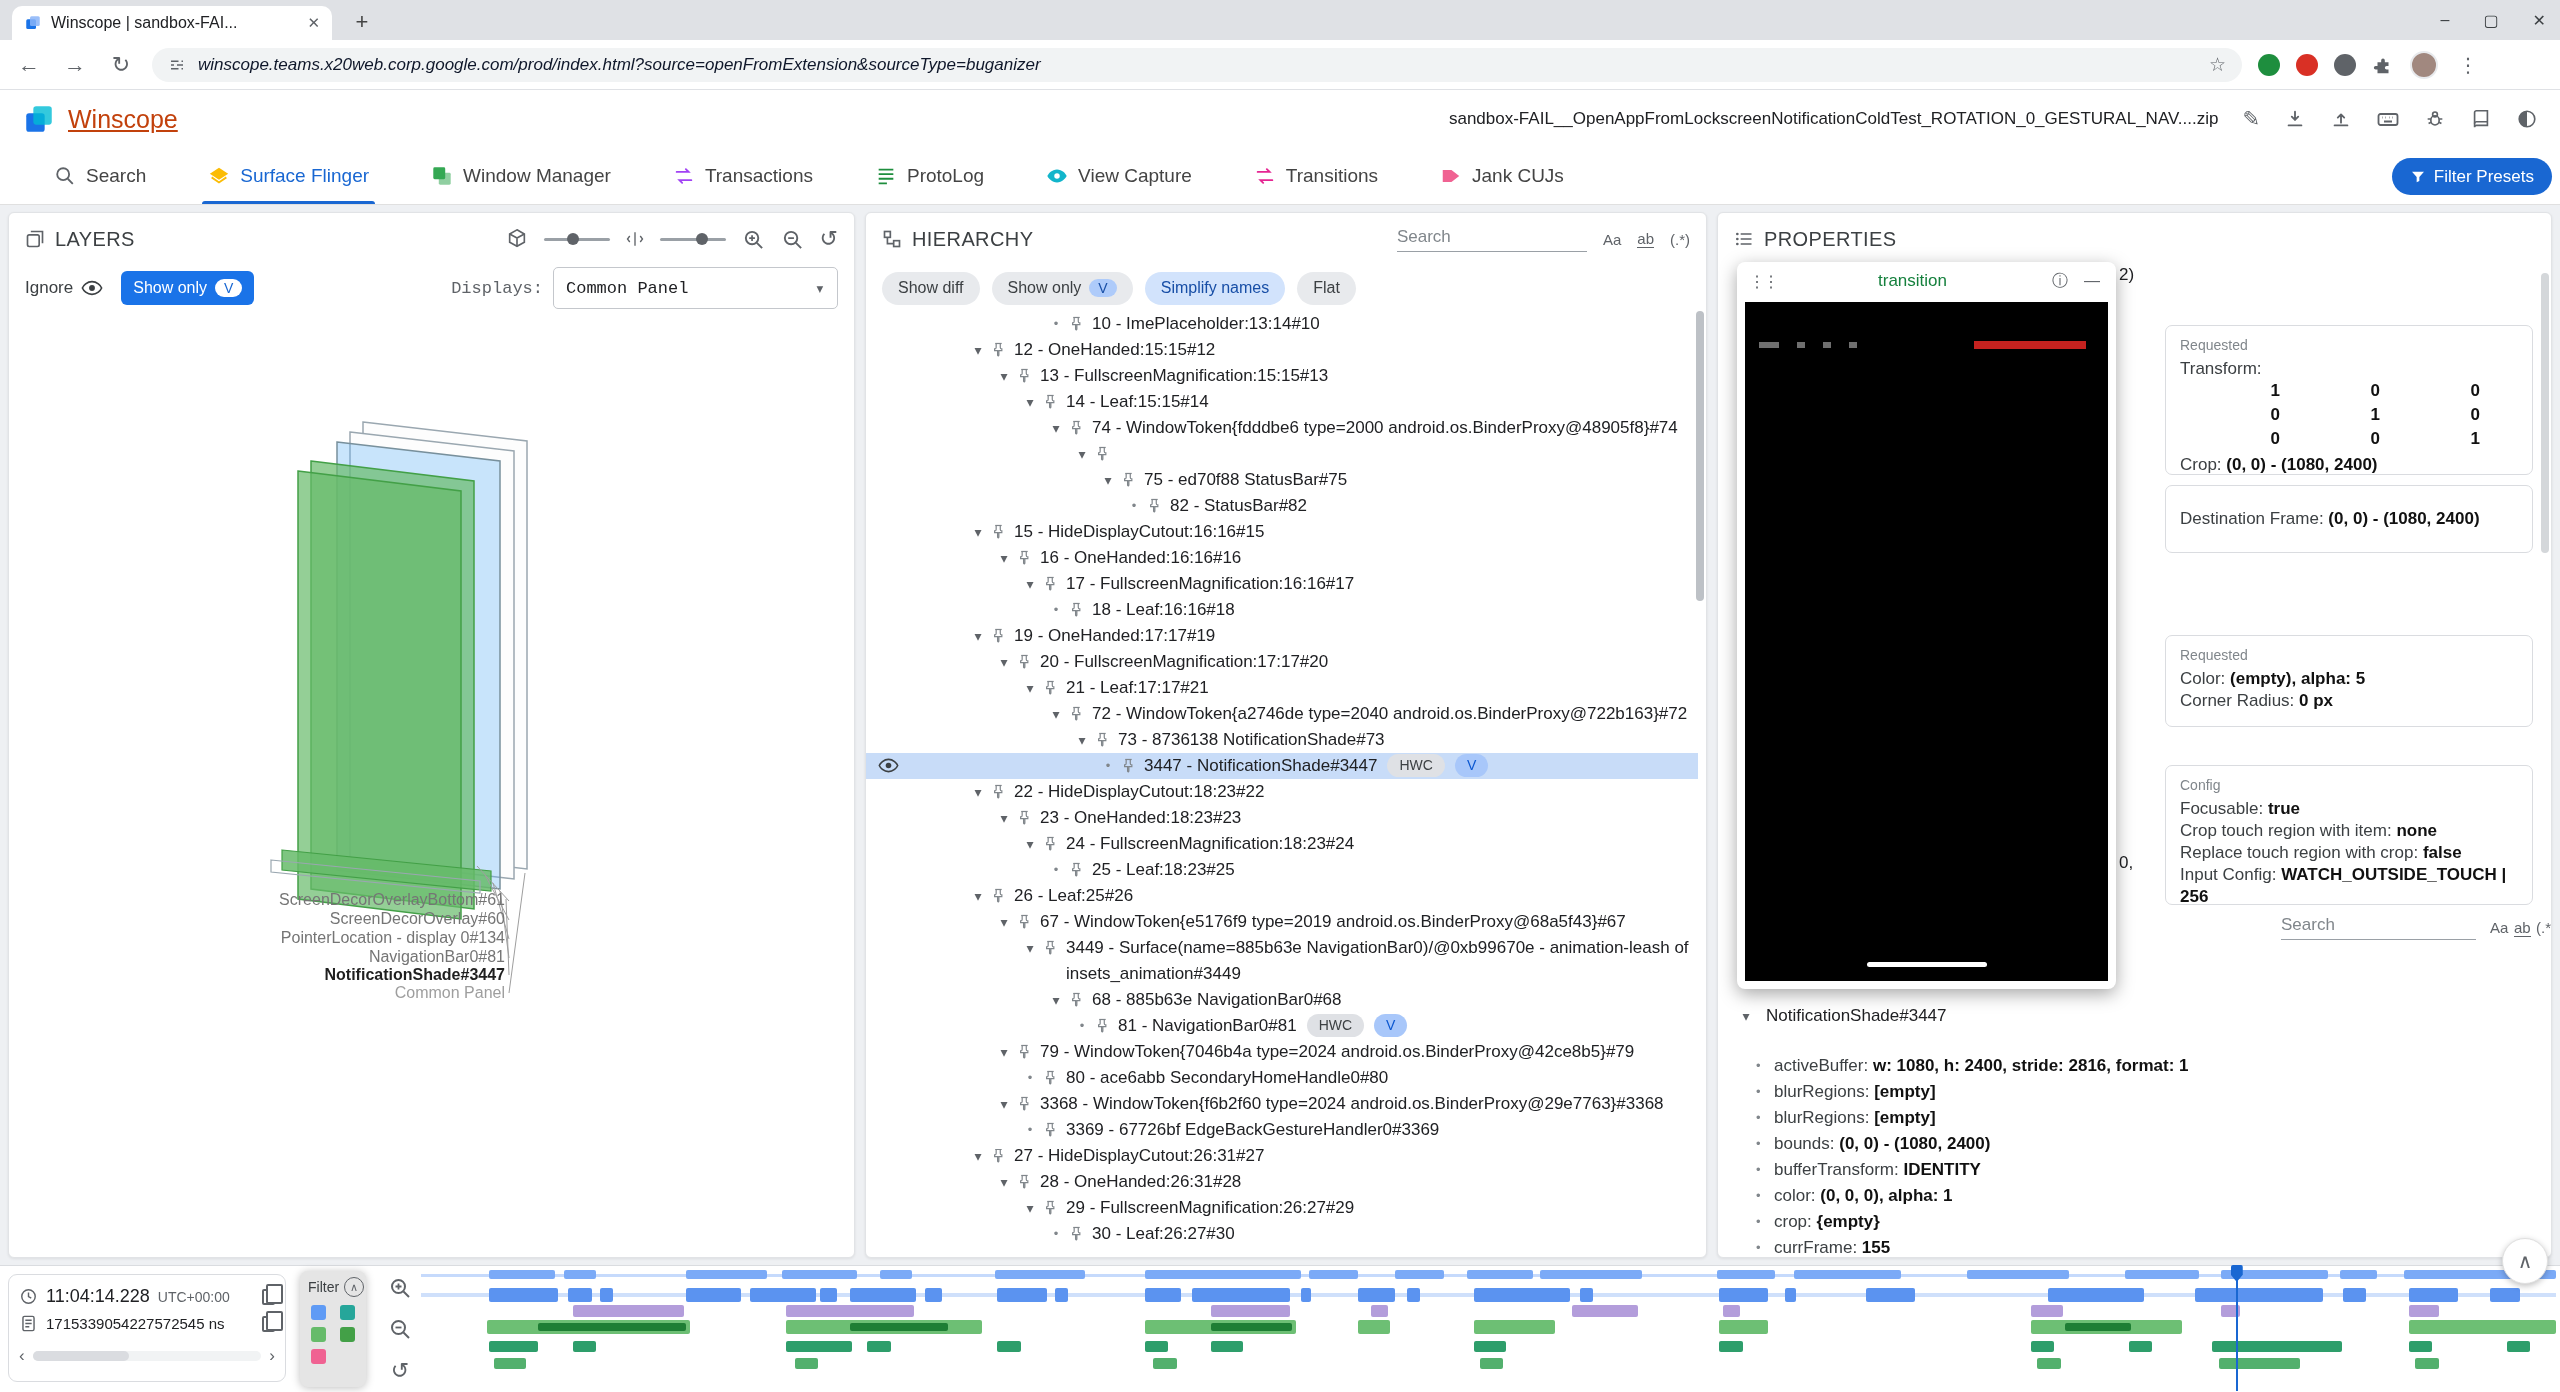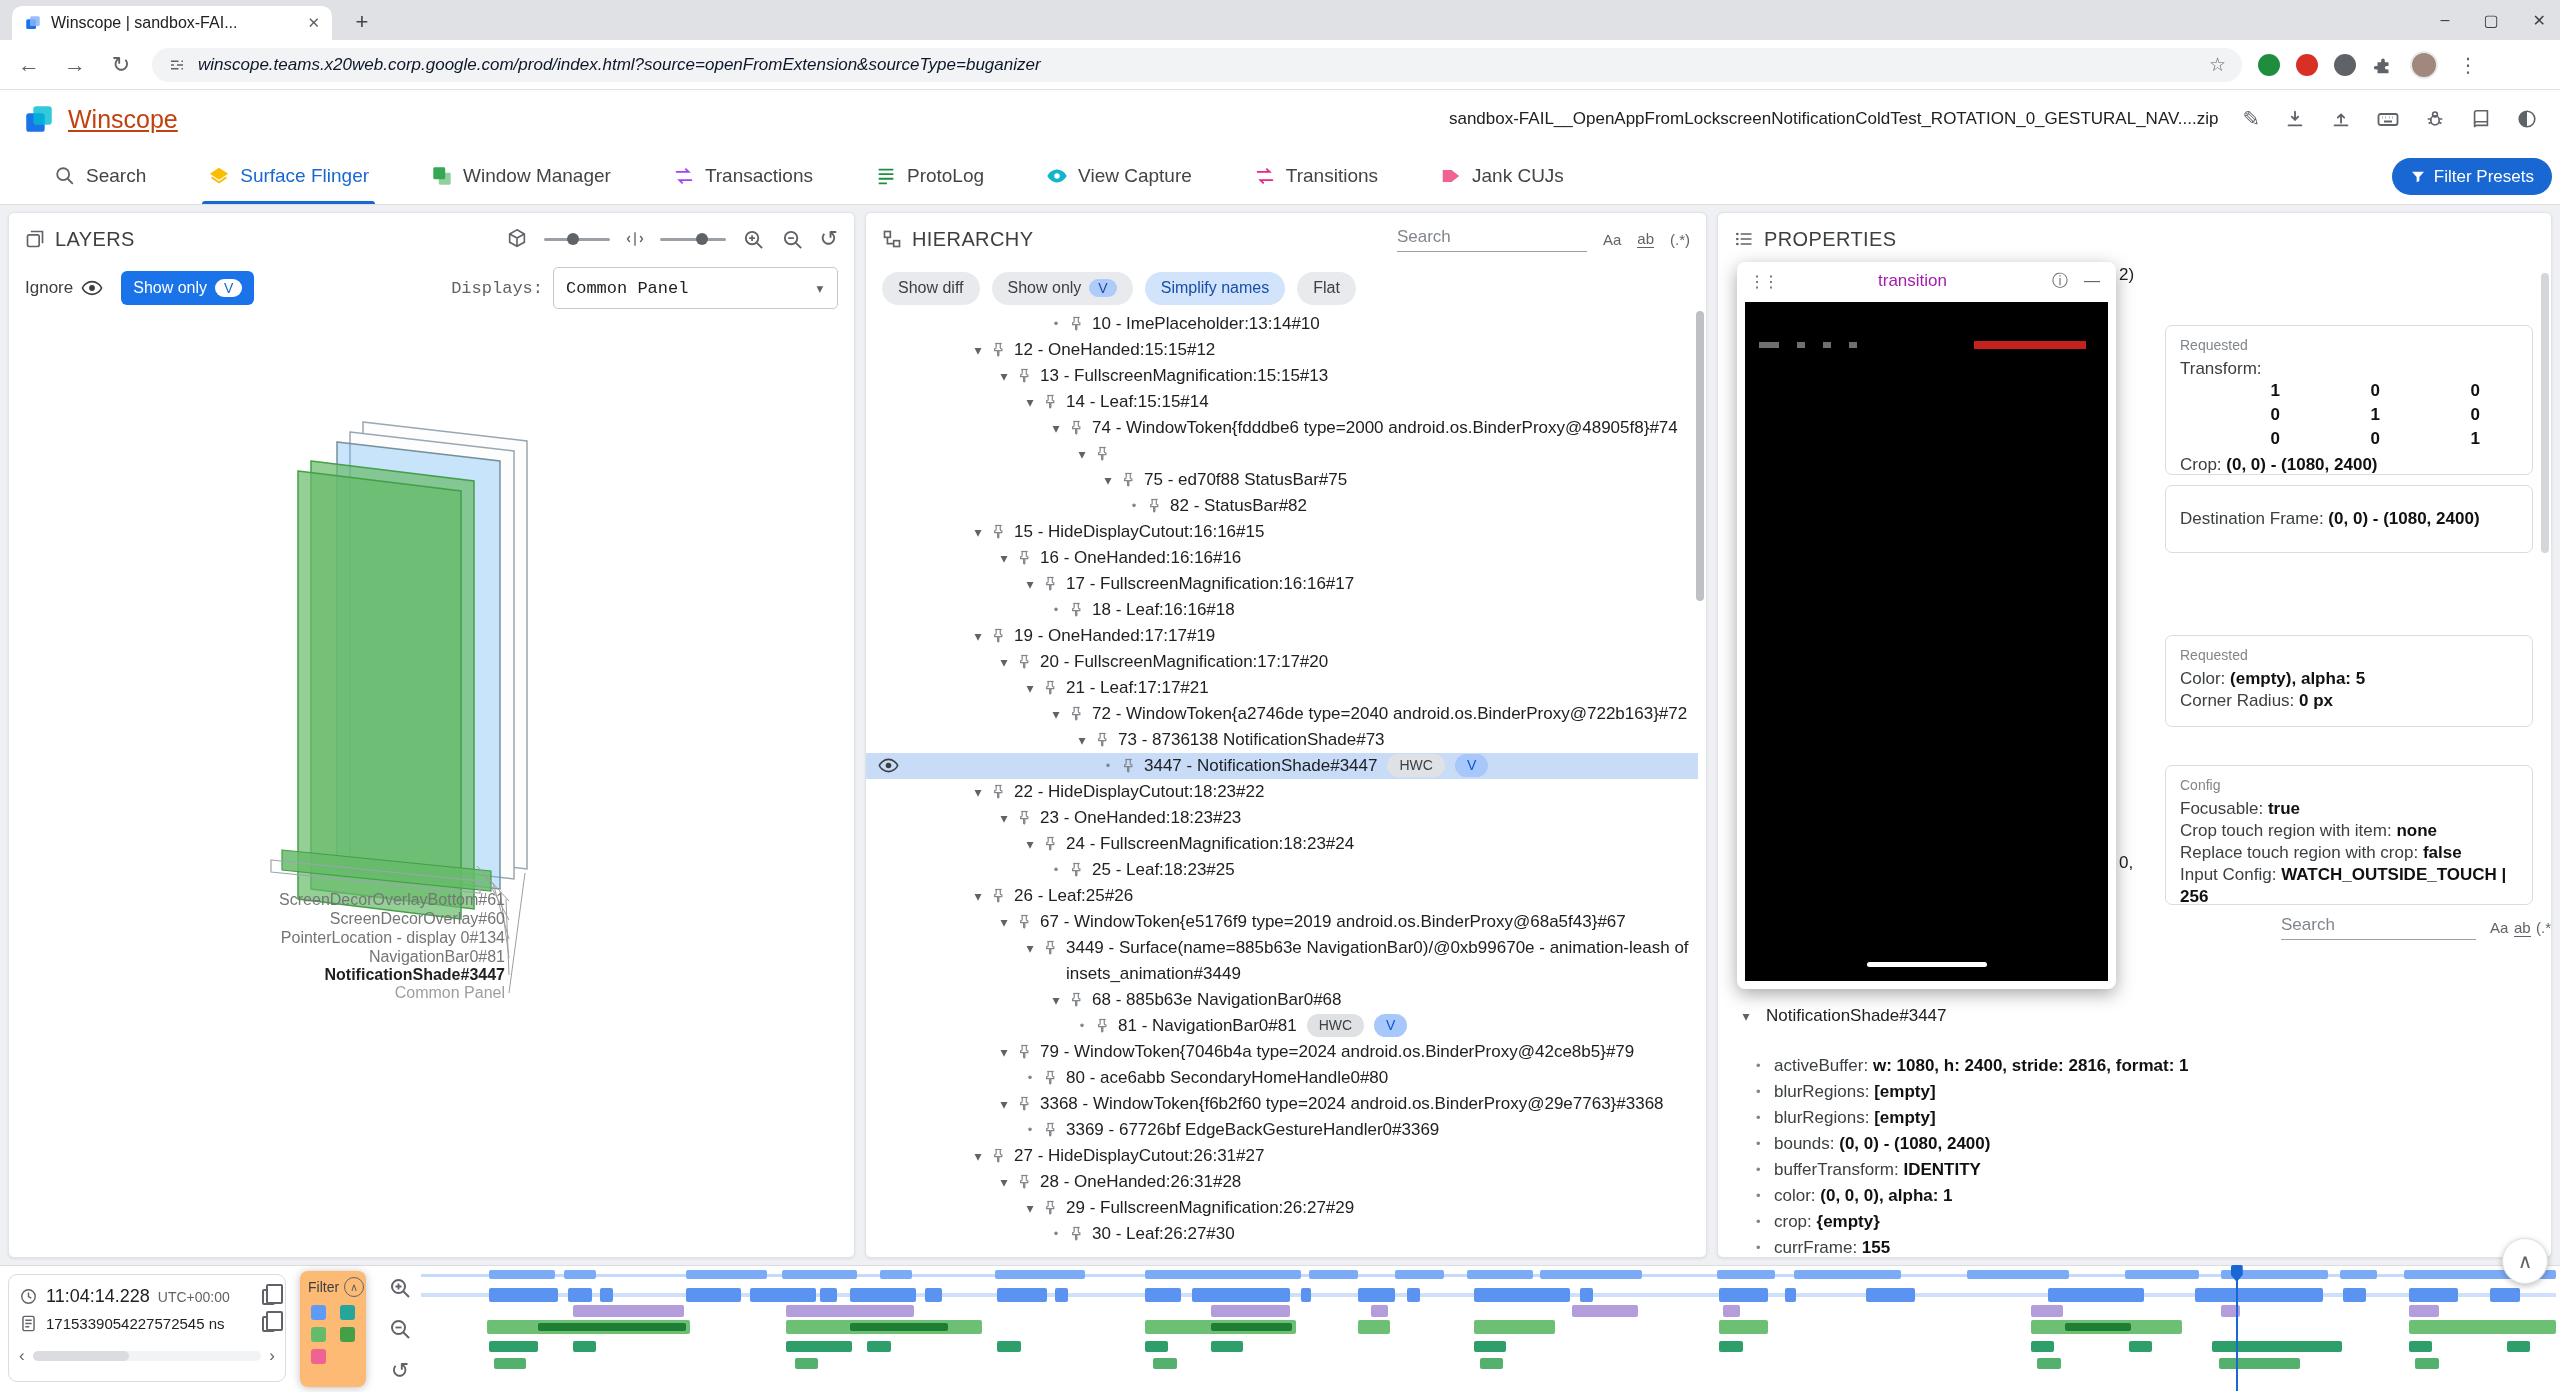--- a/index.html
+++ b/index.html
@@ -122,21 +122,21 @@
   .prop-row { display:flex; align-items:flex-start; line-height:26px; padding-left:22px; }
   .pbullet { width:18px; color:#80868b; font-size:13px; flex:0 0 auto; }
   .pkey { color:#3c4043; white-space:pre; }
   .pval { font-weight:bold; color:#111; }
 
   
   .overlay-win { position:absolute; left:19px; top:49px; width:379px; height:727px; background:#fff;
                  border-radius:8px; box-shadow:0 5px 18px rgba(0,0,0,.35); z-index:6; }
   .overlay-titlebar { height:38px; display:flex; align-items:center; padding:0 12px; gap:8px; }
   .drag-dots { color:#5f6368; font-size:16px; letter-spacing:-2px; }
-  .overlay-title { flex:1; text-align:center; font-size:17px; color:#a21caf; }
+  .overlay-title { flex:1; text-align:center; font-size:17px; color:#15803d; }
   .ov-icon { color:#5f6368; font-size:16px; padding:0 4px; }
   .screen { position:absolute; left:8px; top:40px; right:8px; bottom:8px; background:#000; overflow:hidden; }
   .sb-mark { position:absolute; top:40px; height:6px; background:#6f6f6f; }
   .sb-red { position:absolute; top:39px; left:229px; width:112px; height:8px; background:#c5221f; }
   .home-bar { position:absolute; bottom:14px; left:50%; margin-left:-60px; width:120px; height:5px;
               background:#fff; border-radius:3px; }
   .scrolltop { position:absolute; left:2502px; top:1238px; width:46px; height:46px; border-radius:50%;
                background:#fff; border:1px solid #e0e0e0; box-shadow:0 2px 6px rgba(0,0,0,.25);
                display:flex; align-items:center; justify-content:center; font-size:20px; color:#5f6368; z-index:9; }
 
@@ -150,21 +150,21 @@
   .tl-tz { font-size:14px; color:#5f6368; }
   .tl-ns { font-size:15px; color:#202124; }
   .copy-icon { position:relative; width:13px; height:16px; border:2px solid #5f6368; border-radius:2px;
                margin-left:auto; flex:0 0 auto; }
   .copy-icon::before { content:""; position:absolute; left:2px; top:-7px; width:13px; height:16px;
                        border:2px solid #5f6368; border-radius:2px; background:#fff; }
   .hscroll { display:flex; align-items:center; gap:8px; margin-top:9px; }
   .hs-track { flex:1; height:10px; background:#f1f3f4; border-radius:5px; position:relative; }
   .hs-thumb { position:absolute; left:0; top:0; width:42%; height:10px; background:#dadce0; border-radius:5px; }
   .hs-arrow { font-size:17px; color:#5f6368; }
-  .tl-filter { position:absolute; left:300px; top:5px; width:66px; height:116px; background:#fdba74;
+  .tl-filter { position:absolute; left:300px; top:5px; width:66px; height:116px; background:#e5e5e5;
                border-radius:8px; box-shadow:0 1px 8px rgba(0,0,0,.25); padding:6px 8px; z-index:3; }
   .tlf-head { display:flex; align-items:center; gap:5px; font-size:14px; color:#3c4043; }
   .circ { width:20px; height:20px; border:1.5px solid #5f6368; border-radius:50%; display:flex;
           align-items:center; justify-content:center; font-size:11px; color:#5f6368; flex:0 0 auto; }
   .tlf-grid { display:grid; grid-template-columns:1fr 1fr; gap:7px; margin-top:8px; justify-items:center; }
   .tlf-ic { width:15px; height:15px; border-radius:3px; }
   .tl-zoom { position:absolute; left:388px; top:10px; display:flex; flex-direction:column; gap:17px; align-items:center; }
   .tl-canvas { position:absolute; left:421px; top:0; right:4px; height:127px; }
   .minimap { position:absolute; top:3px; left:0; right:0; height:11px; }
   .minimap::before { content:""; position:absolute; top:5px; left:0; right:0; height:3px; background:#c6dafc; }

